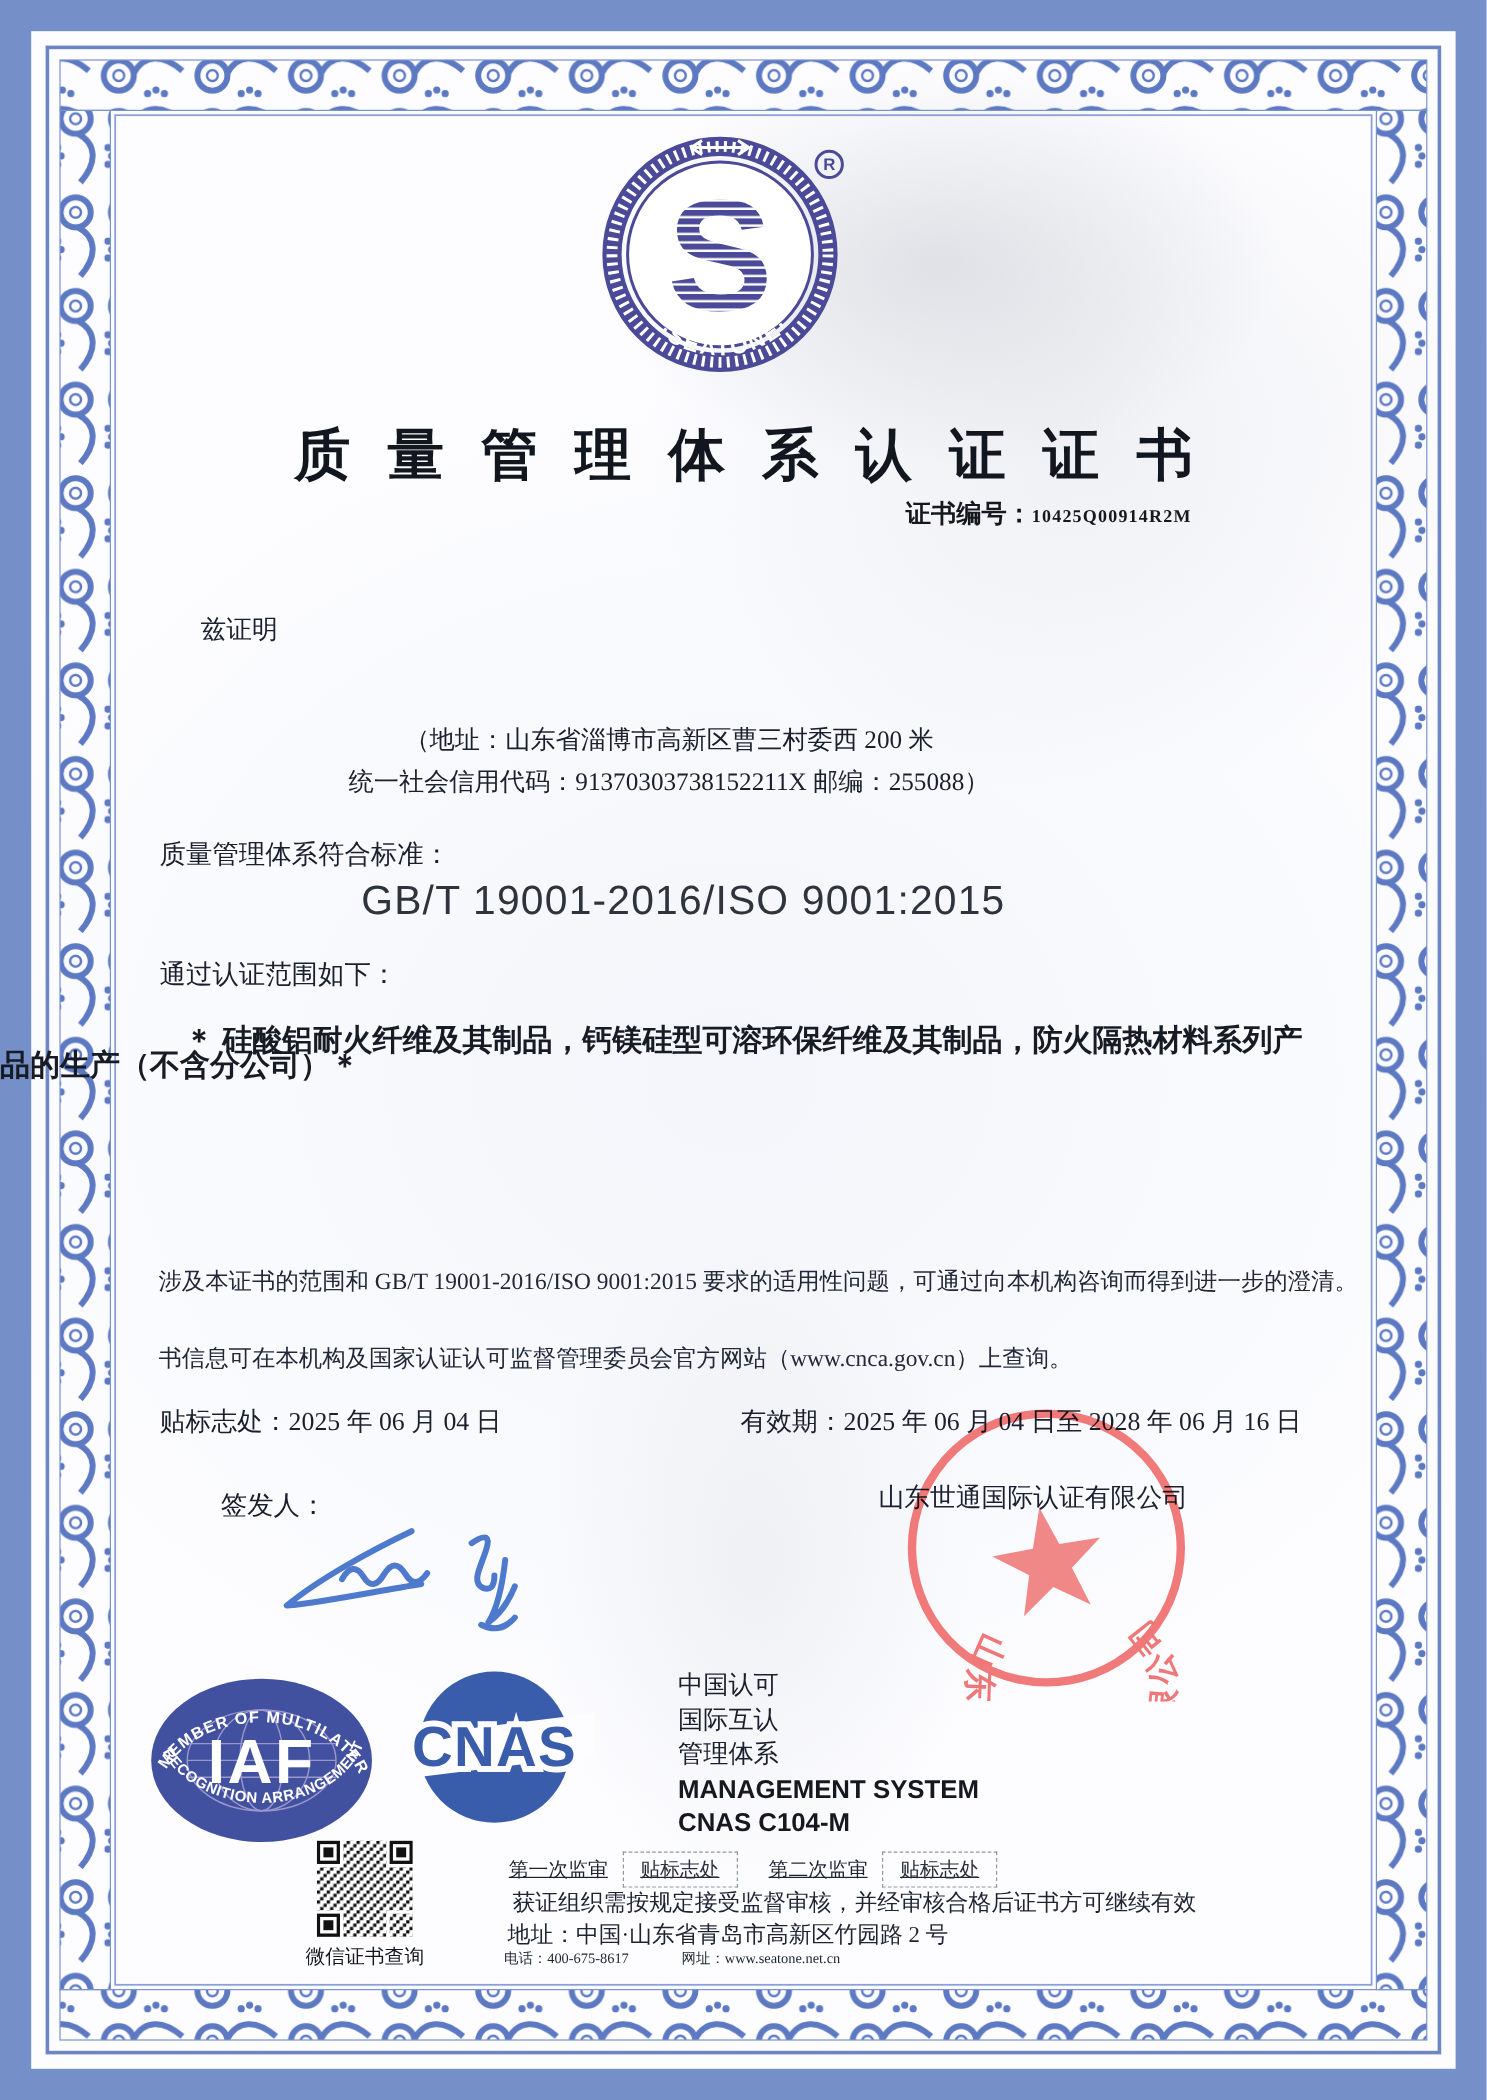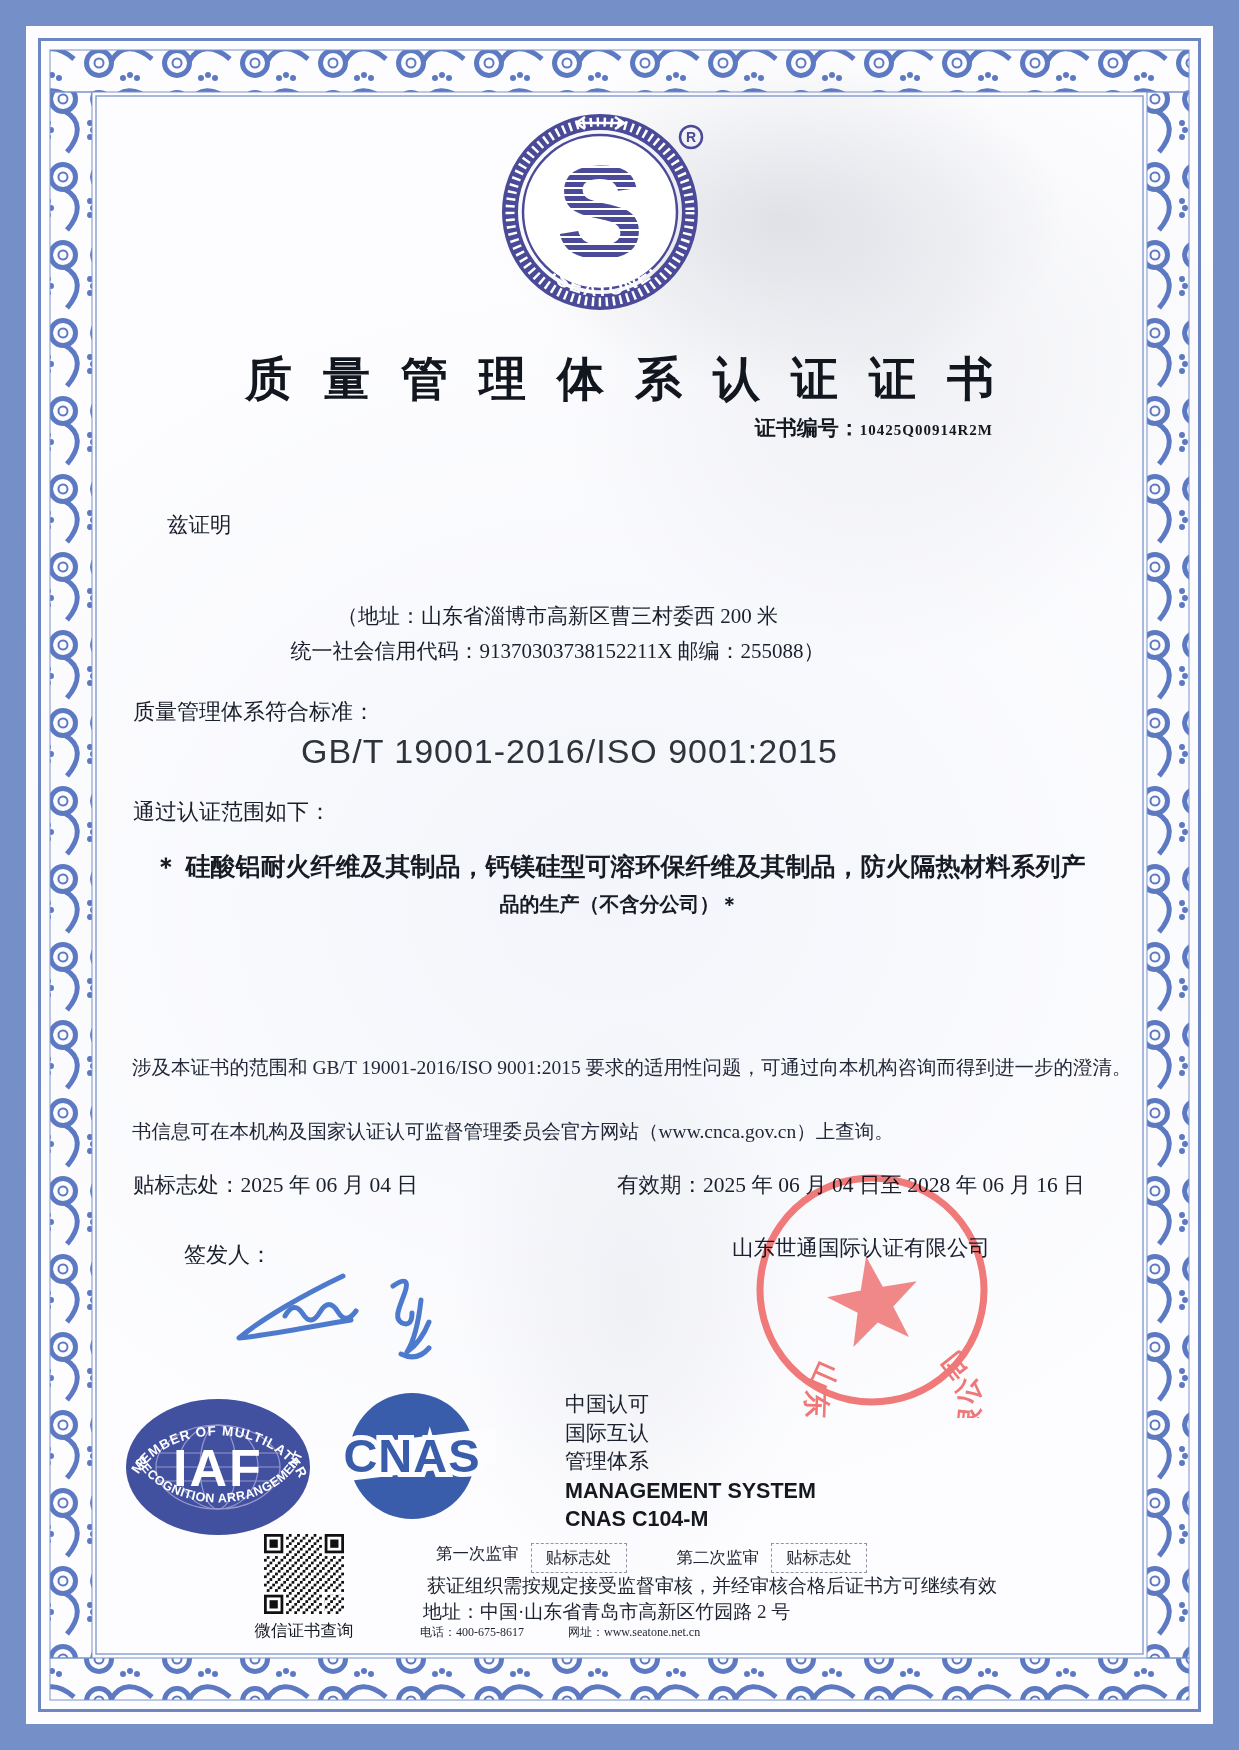--- a/index.html
+++ b/index.html
@@ -28,40 +28,40 @@
   .company{left:0;right:0;top:530px;text-align:center;font-size:38px;font-weight:700;
            letter-spacing:5px;text-indent:15px;color:#0e131f;white-space:nowrap;}
   .addr1{left:0;right:0;top:602px;text-align:center;font-size:21px;transform:translateX(-62px);white-space:nowrap;}
   .addr2{left:0;right:0;top:637px;text-align:center;font-size:21px;transform:translateX(-62px);white-space:nowrap;}
   .std-label{left:133px;top:697px;font-size:22px;}
   .standard{left:0;right:0;top:732px;text-align:center;font-size:34px;letter-spacing:1px;
             font-family:"Liberation Sans","DejaVu Sans",sans-serif;color:#2f343c;transform:translateX(-50px);}
   .scope-label{left:133px;top:797px;font-size:22px;}
   .scope1{left:0;right:0;top:850px;text-align:center;font-size:25px;font-weight:600;
           font-family:"Liberation Sans","DejaVu Sans",sans-serif;color:#171b24;white-space:nowrap;}
-  .scope2{left:0;right:0;top:891px;text-align:center;font-size:20px;font-weight:600;
+  .scope2{left:0;right:0;top:871px;font-size:25px;font-weight:600;
           font-family:"Liberation Sans","DejaVu Sans",sans-serif;color:#171b24;white-space:nowrap;}
   .legal{left:132px;font-size:19.5px;color:#222838;white-space:nowrap;}
   .legal.l1{top:1028px;margin-top:26px;}.legal.l2{top:1073px;}.legal.l3{top:1118px;}
   .issue{left:133px;top:1170px;font-size:21.5px;white-space:nowrap;}
   .valid{left:617px;top:1170px;font-size:21.5px;white-space:nowrap;}
   .signer{left:148px;top:1240px;font-size:22px;margin-left:36px;}
   .issuer{left:732px;top:1233px;font-size:21.5px;color:#1a2030;z-index:2;white-space:nowrap;}
   .stamp{left:746px;top:1156px;z-index:4;mix-blend-mode:multiply;opacity:.93;}
   .signature{left:225px;top:1258px;z-index:3;mix-blend-mode:multiply;}
   .iaf{left:120px;top:1394px;}
   .cnas{left:328px;top:1388px;}
   .accred-cn{left:565px;top:1390px;font-size:21px;line-height:28.5px;color:#1a1f2c;}
   .accred-en{left:565px;top:1477px;font-size:21.5px;line-height:28px;font-weight:700;
              font-family:"Liberation Sans","DejaVu Sans",sans-serif;color:#15181e;}
   .qr{left:264px;top:1532px;}
   .qr-caption{left:252px;top:1620px;width:104px;text-align:center;font-size:16.5px;color:#14181f;}
-  .audit-row{left:436px;top:1543px;display:flex;font-size:16.5px;color:#1d2330;}
+  .audit-row{left:424px;top:1543px;display:flex;align-items:center;font-size:16.5px;color:#1d2330;text-decoration:underline;}
   .audit-row .box{border:1.5px dashed #8f94a6;padding:3px 14px;margin-left:12px;color:#2a2f3a;}
-  .audit-row .g2{margin-left:50px;display:flex;align-items:center;}
+  .audit-row .g2{margin-left:26px;display:flex;align-items:center;}
   .note{left:427px;top:1573px;font-size:19px;color:#1d2330;white-space:nowrap;}
   .f-addr{left:423px;top:1599px;font-size:19px;color:#1d2330;white-space:nowrap;}
   .f-phone{left:420px;top:1624px;font-size:12px;color:#1d2330;white-space:nowrap;display:flex;gap:44px;}
 </style>
 </head>
 <body>
 
 <div class="page">
 
   <svg class="abs border-art" width="1239" height="1750" viewBox="0 0 1239 1750">

